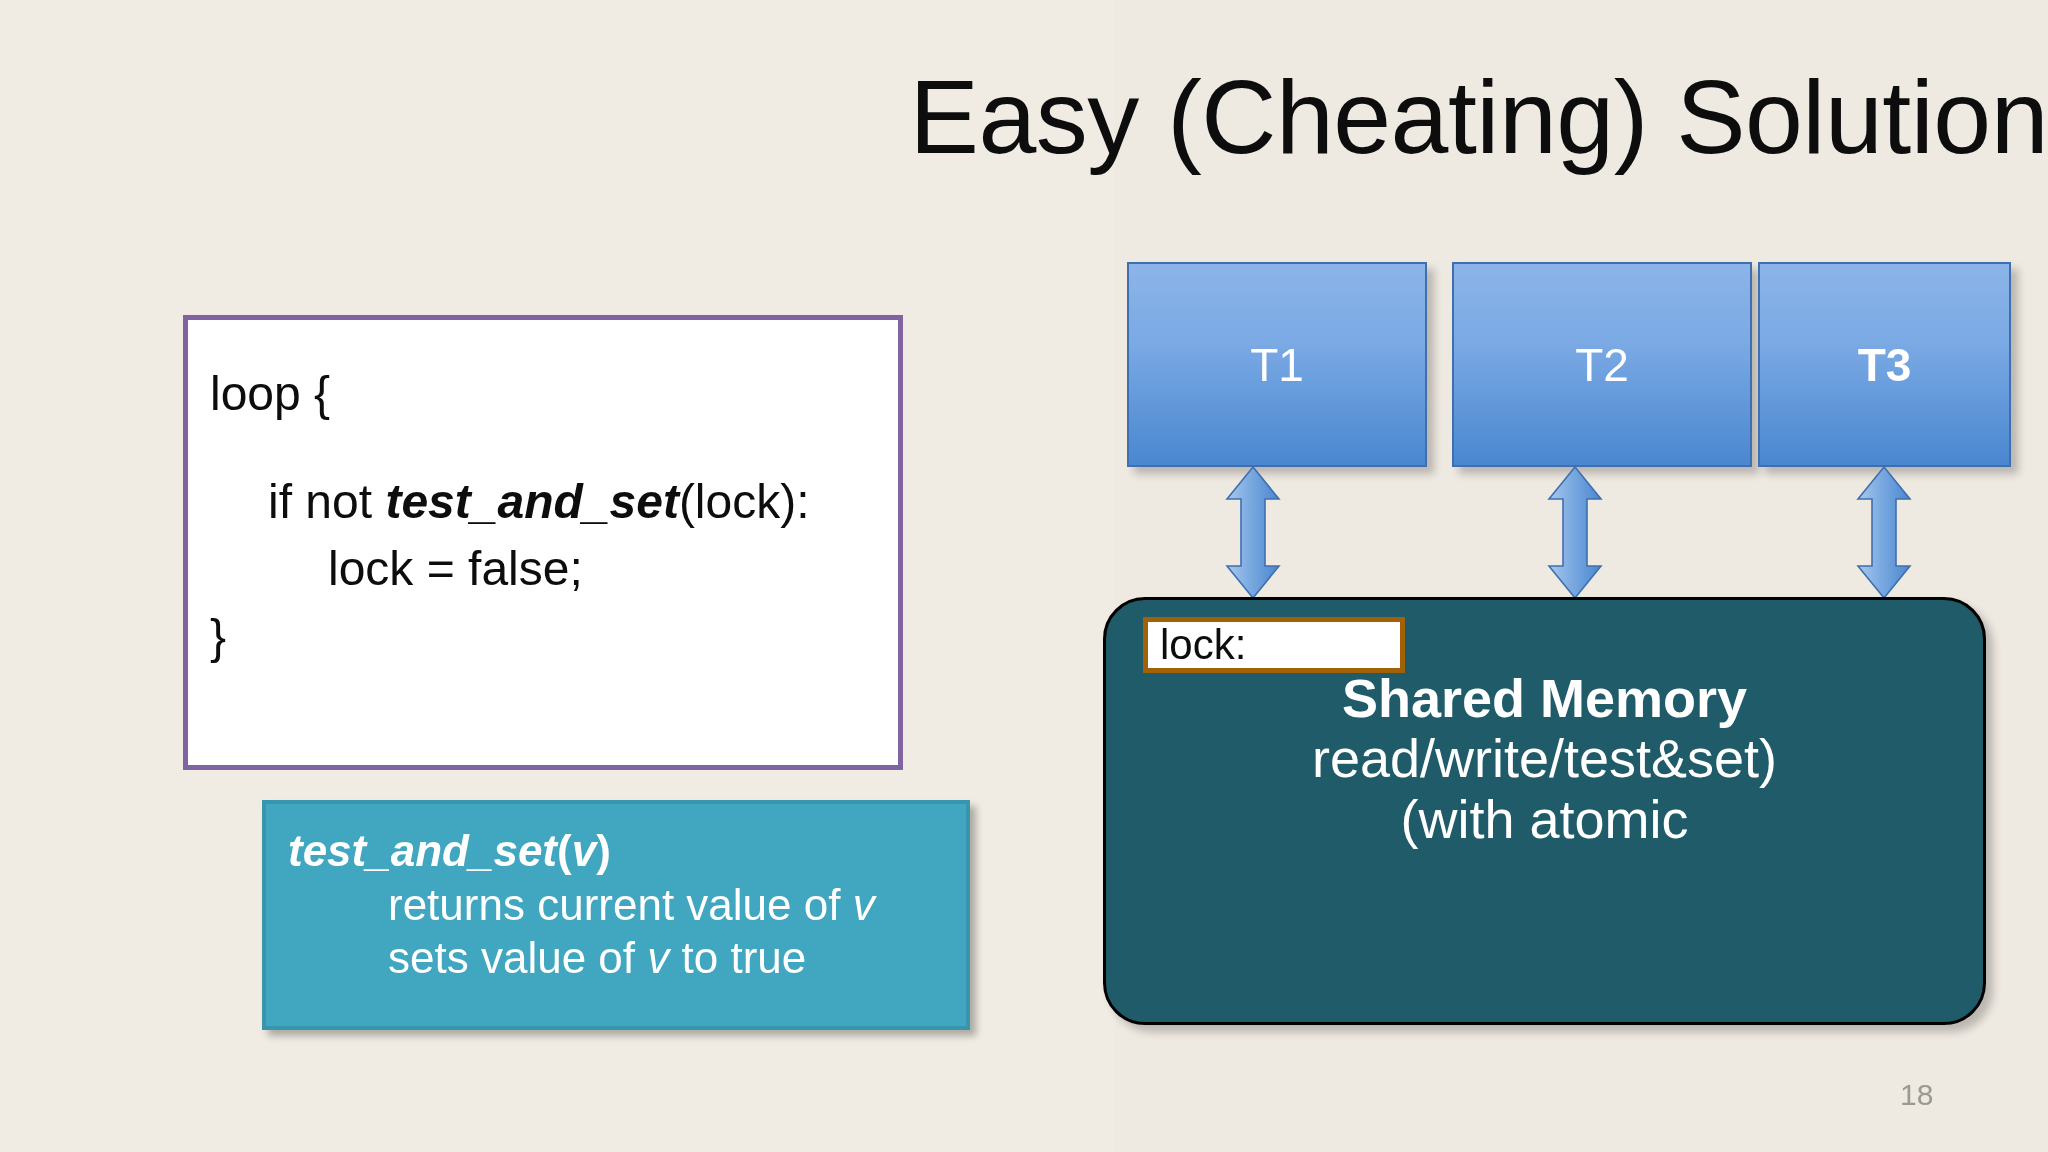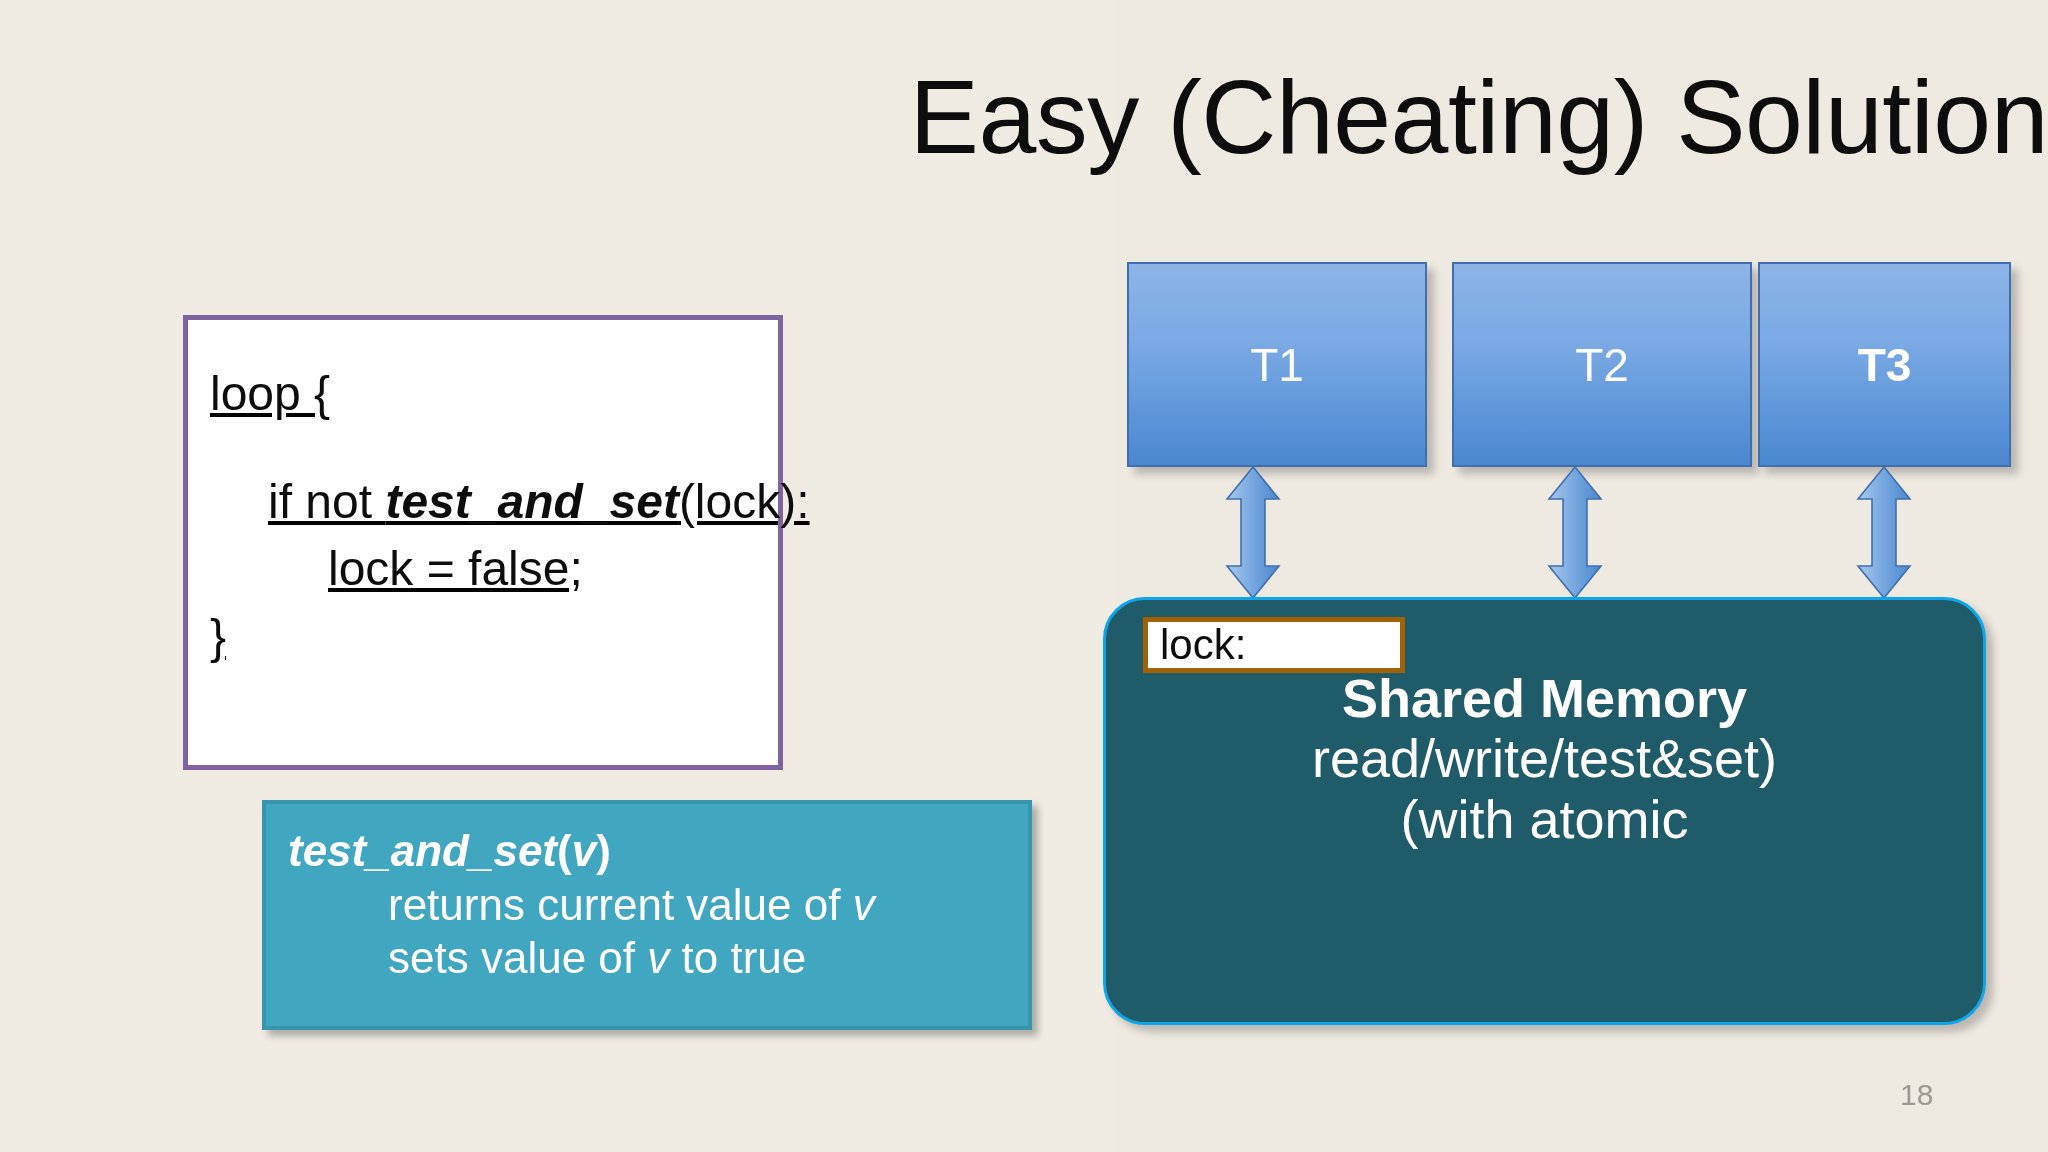--- a/index.html
+++ b/index.html
@@ -42,46 +42,45 @@
     color: #0d0d0d;
     font-weight: 400;
     letter-spacing: -0.5px;
     white-space: nowrap;
   }
 
   
   #code-box {
     position: absolute;
     left: 183px; top: 315px;
-    width: 600px; height: 455px;
+    width: 720px; height: 455px;
     background: #ffffff;
     border: 5px solid #8064a2;
     box-sizing: border-box;
     padding: 40px 16px 0 22px;
-    text-decoration: underline;
   }
   .code-line {
     font-size: 48px;
     line-height: 1.40;
     color: #0d0d0d;
     white-space: pre;
   }
   .code-line.indent1 { padding-left: 58px; margin-top: 41px; }
   .code-line.indent2 { padding-left: 118px; }
   .code-line .bolditalic {
     font-weight: bold;
     font-style: italic;
   }
   .code-line.red { color: #ff0000; }
 
   
   #def-box {
     position: absolute;
     left: 262px; top: 800px;
-    width: 770px; height: 230px;
+    width: 708px; height: 230px;
     background: #41a6c0;
     border: 4px solid #3795ae;
     box-sizing: border-box;
     box-shadow: 6px 6px 7px rgba(0,0,0,0.28);
     padding: 20px 0 0 22px;
     color: #ffffff;
   }
   .def-line {
     font-size: 44px;
     line-height: 1.22;
@@ -127,21 +126,21 @@
   #arrow-1 { left: 1224px; top: 465px; }
   #arrow-2 { left: 1546px; top: 465px; }
   #arrow-3 { left: 1855px; top: 465px; }
 
   
   #shared-memory {
     position: absolute;
     left: 1103px; top: 597px;
     width: 883px; height: 428px;
     background: #1f5b68;
-    border: 3px solid #0ea5e9;
+    border: 3px solid #000000;
     border-radius: 42px;
     box-sizing: border-box;
     box-shadow: 7px 7px 9px rgba(0,0,0,0.22);
     color: #ffffff;
     text-align: center;
     padding-top: 68px;
   }
   #sm-line-1 {
     font-size: 54px;
     font-weight: bold;

